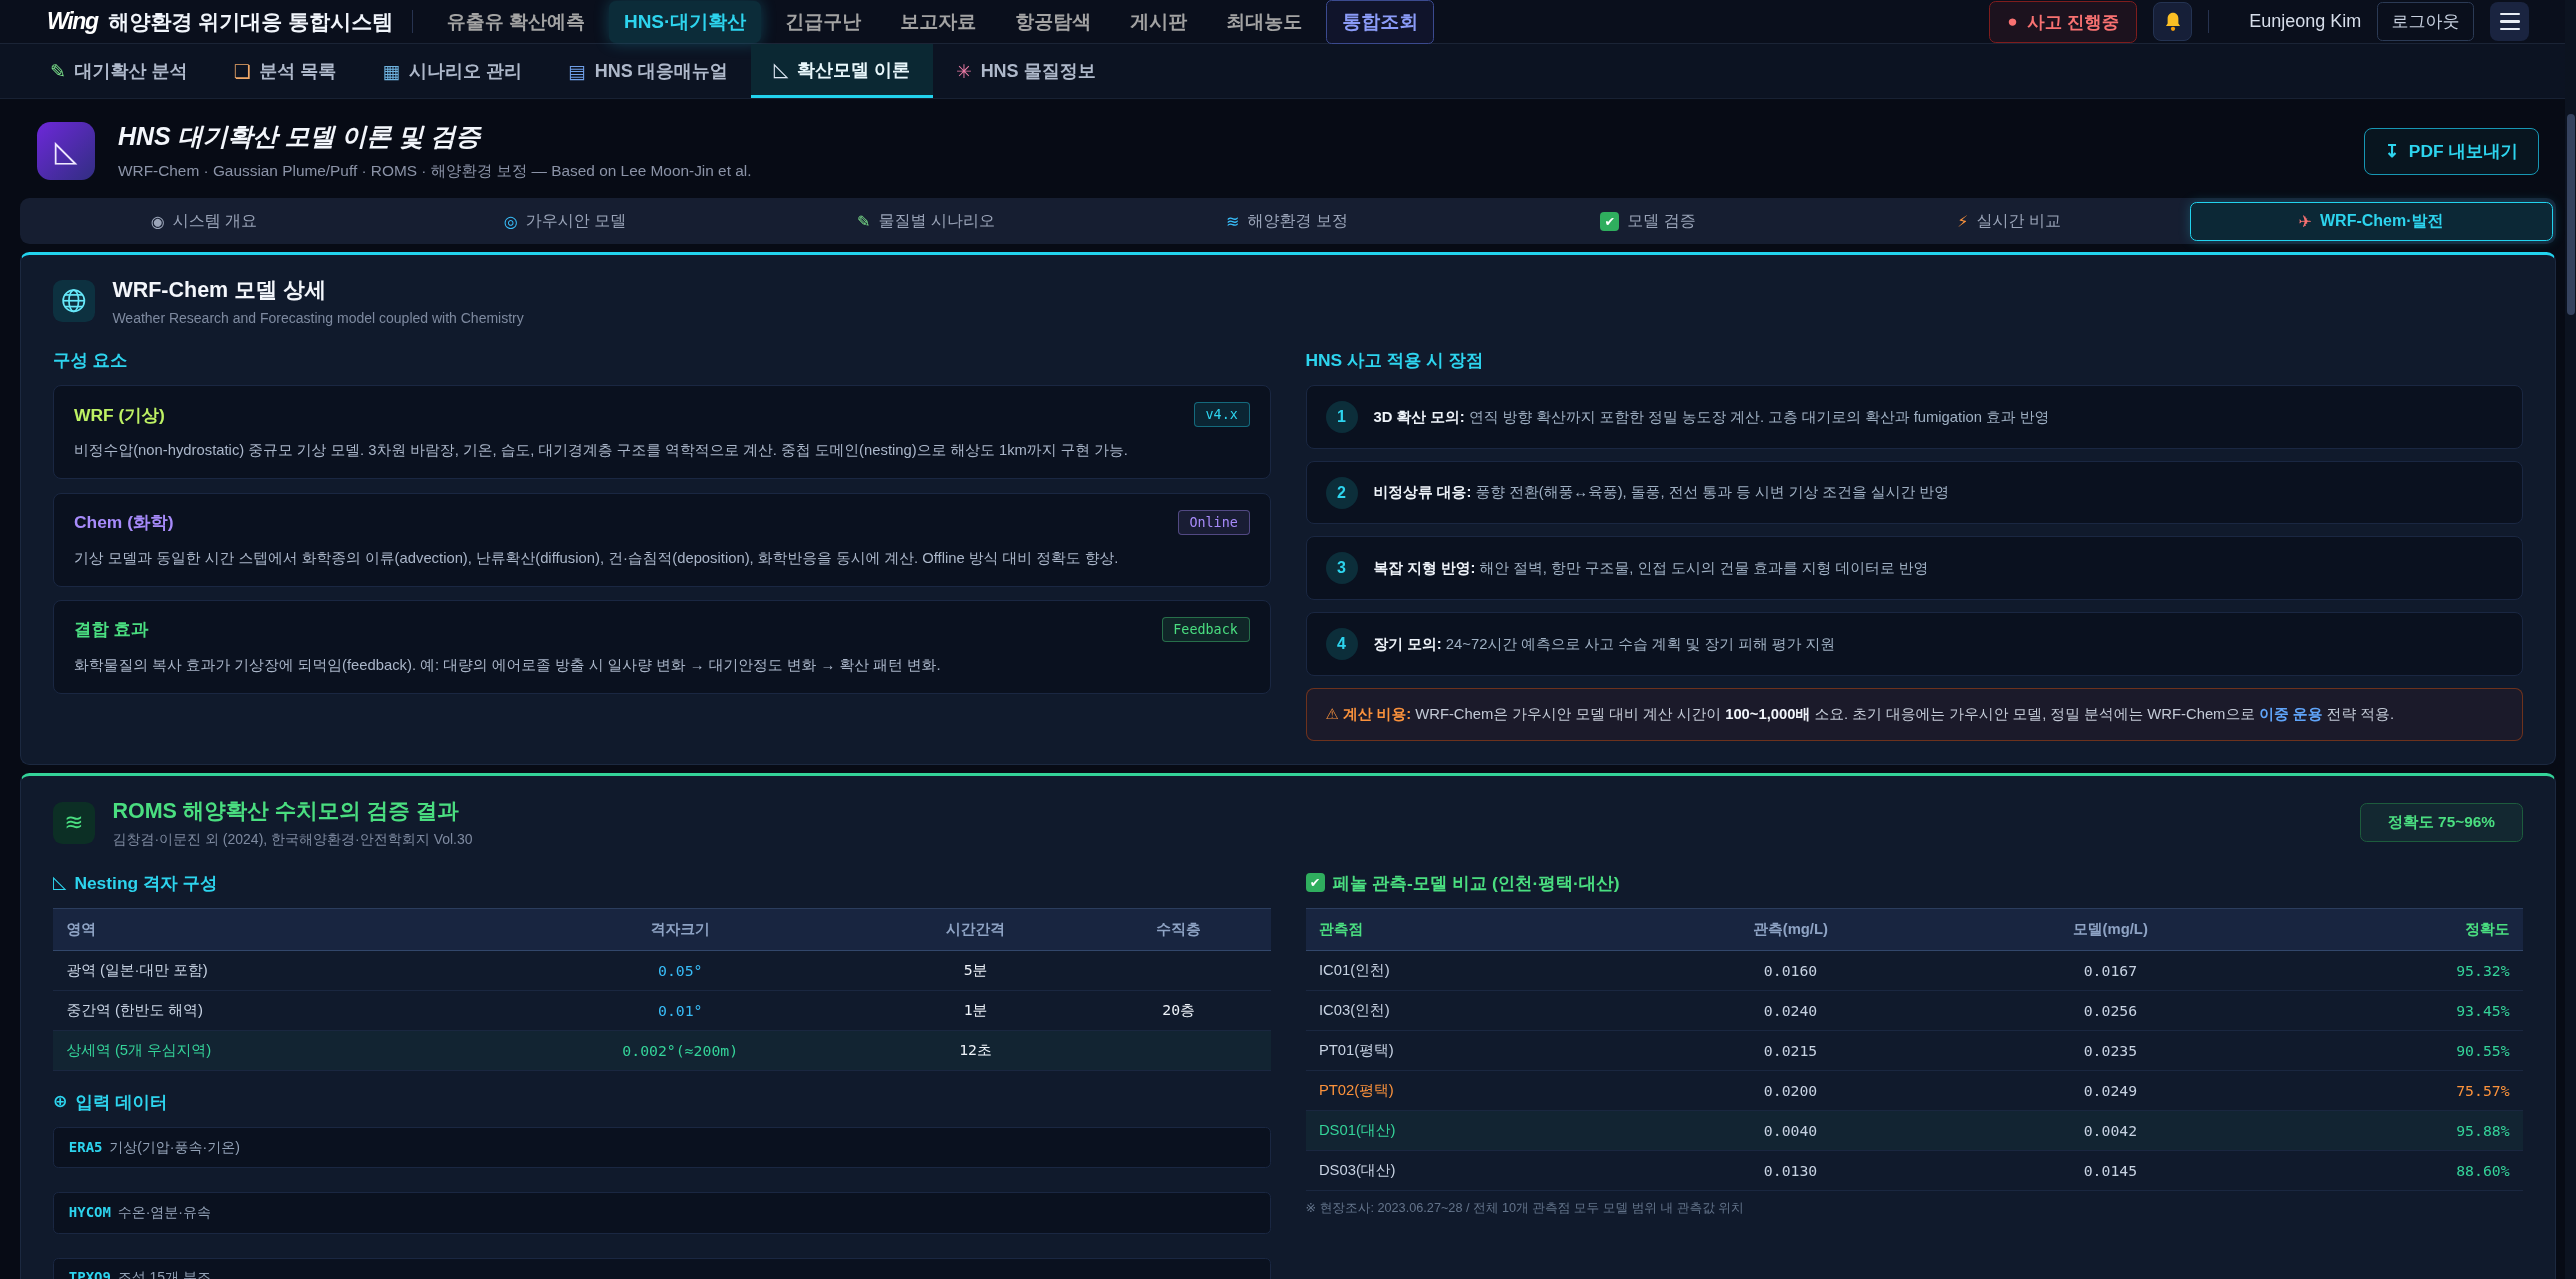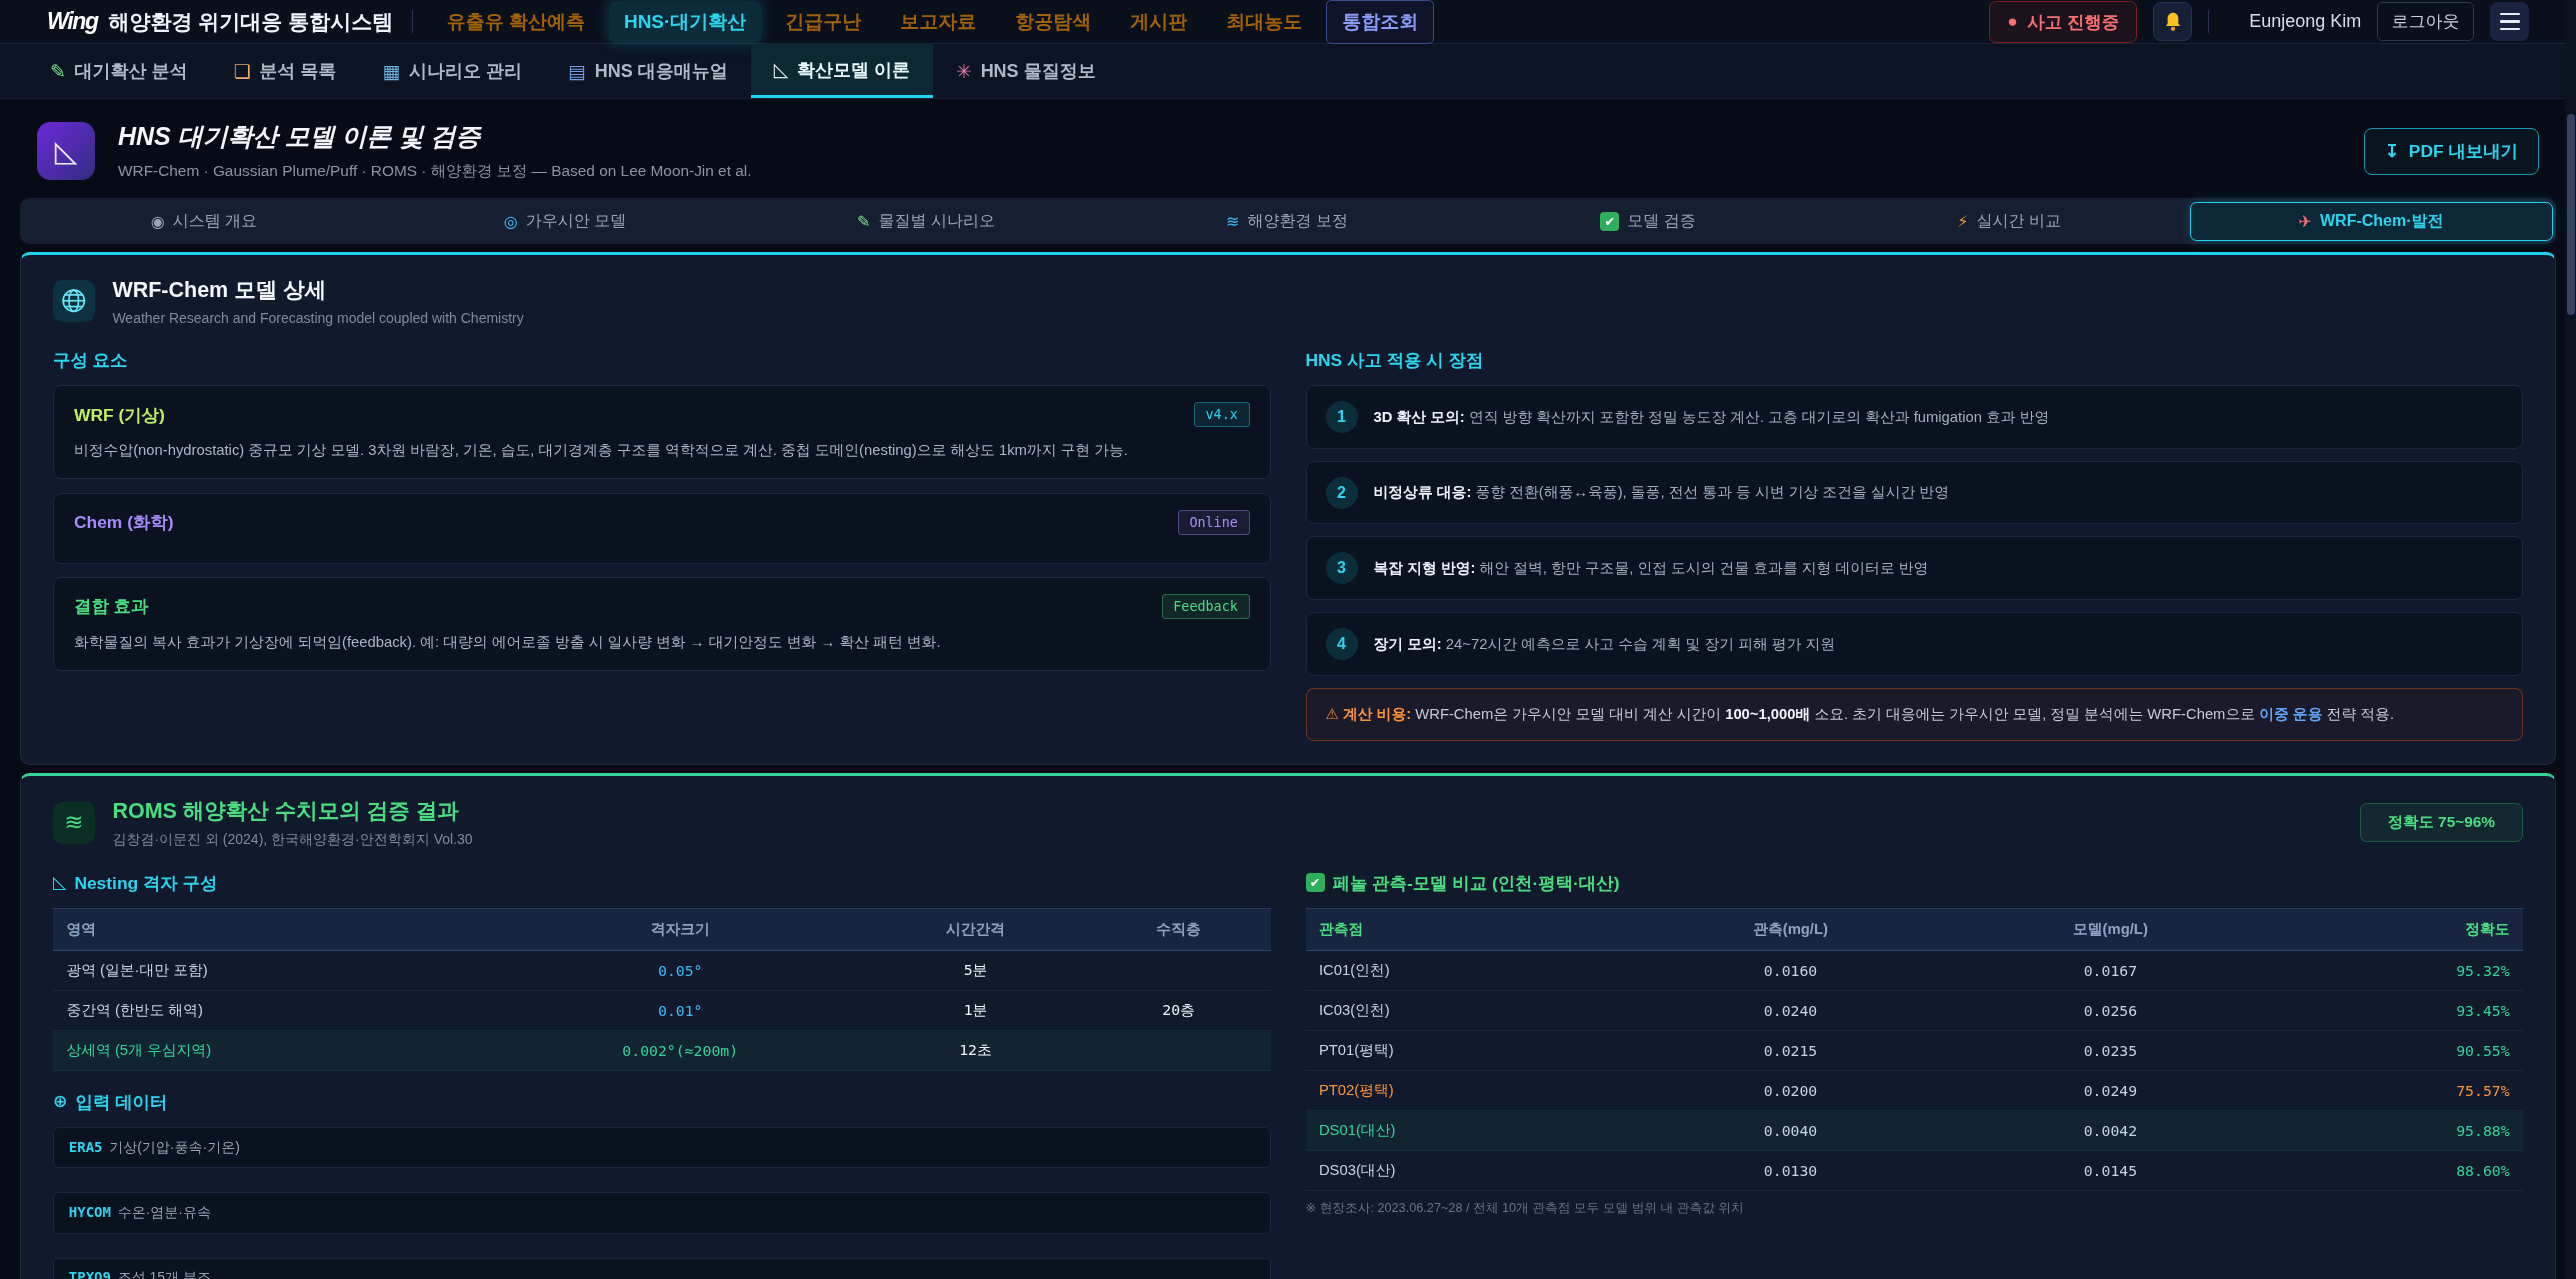--- a/index.html
+++ b/index.html
@@ -7,21 +7,21 @@
     font-family:"Liberation Sans","DejaVu Sans",sans-serif; color:#dde4ef; }
   .mono { font-family:"DejaVu Sans Mono","Liberation Mono",monospace; }
 
   
   .navbar { height:44px; background:#0a0f1c; border-bottom:0.7px solid #1b2436;
     display:flex; align-items:center; padding:0 47px; }
   .brand { display:flex; align-items:center; gap:10.7px; font-size:21px; font-weight:bold; color:#f1f5fb; }
   .brand-mark { font-style:italic; font-weight:bold; font-size:23px; color:#ffffff; letter-spacing:-1.3px; }
   .nav-divider { width:0.7px; height:23px; background:#273350; margin:0 19px; }
   .nav-items { display:flex; align-items:center; gap:9.4px; }
-  .nav-item { font-size:19px; font-weight:bold; color:#a16207; padding:8px 14.8px; cursor:pointer; white-space:nowrap; }
+  .nav-item { font-size:19px; font-weight:bold; color:#a3a3a3; padding:8px 14.8px; cursor:pointer; white-space:nowrap; }
   .nav-item.active { color:#2dd4ee; background:#0c2c39; border-radius:6.7px; box-shadow:0 0 14.8px rgba(34,211,238,.25); }
   .nav-item.accent { color:#8b9cf8; border:0.7px solid #3b4a8f; border-radius:5.4px; background:rgba(99,102,241,.07); }
   .nav-right { margin-left:auto; display:flex; align-items:center; gap:16px; }
   .status-badge { display:flex; align-items:center; gap:9.4px; color:#f87171; font-size:17.4px; font-weight:bold;
     border:0.7px solid #7f1d1d; background:rgba(239,68,68,.08); border-radius:6.7px; padding:8px 17.4px; }
   .bell-btn { width:39px; height:39px; border-radius:8px; background:#161f38; border:0.7px solid #243352;
     display:flex; align-items:center; justify-content:center; }
   .vsep { width:0.7px; height:23px; background:#273350; }
   .user-name { font-size:18px; color:#d7deea;margin-left:24px; }
   .logout-btn { font-size:17px; color:#c8d1e0; border:0.7px solid #2b3a55; border-radius:5.4px; padding:6.7px 13.4px; background:transparent; }
@@ -256,20 +256,21 @@
             <span class="comp-title">WRF (기상)</span>
             <span class="comp-badge mono">v4.x</span>
           </div>
           <div class="comp-desc">비정수압(non-hydrostatic) 중규모 기상 모델. 3차원 바람장, 기온, 습도, 대기경계층 구조를 역학적으로 계산. 중첩 도메인(nesting)으로 해상도 1km까지 구현 가능.</div>
         </div>
         <div class="comp c-purple">
           <div class="comp-top">
             <span class="comp-title">Chem (화학)</span>
             <span class="comp-badge mono">Online</span>
           </div>
+          <div class="comp-desc">기상 모델과 동일한 시간 스텝에서 화학종의 이류(advection), 난류확산(diffusion), 건·습침적(deposition), 화학반응을 동시에 계산. Offline 방식 대비 정확도 향상.</div>
         </div>
         <div class="comp c-green">
           <div class="comp-top">
             <span class="comp-title">결합 효과</span>
             <span class="comp-badge mono">Feedback</span>
           </div>
           <div class="comp-desc">화학물질의 복사 효과가 기상장에 되먹임(feedback). 예: 대량의 에어로졸 방출 시 일사량 변화 → 대기안정도 변화 → 확산 패턴 변화.</div>
         </div>
       </div>
       <div>

